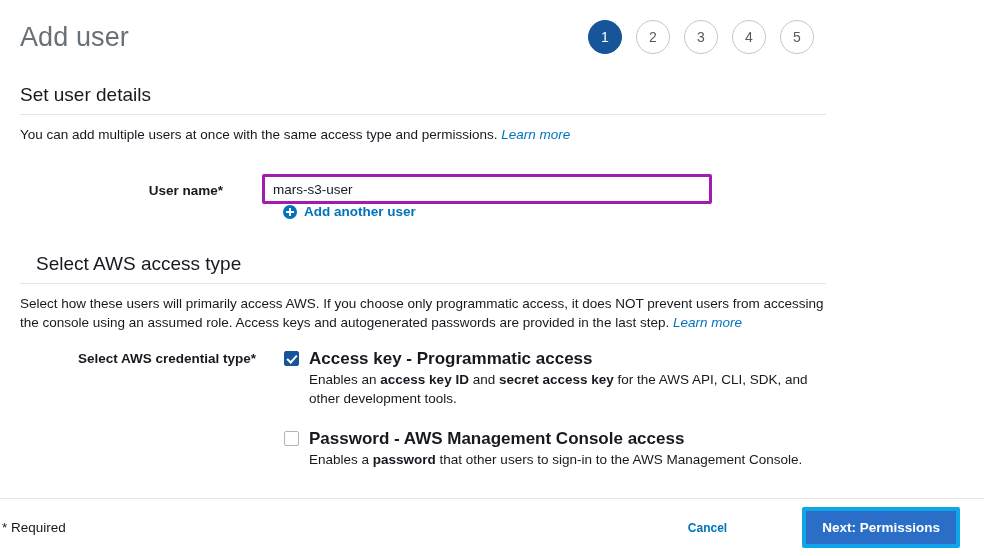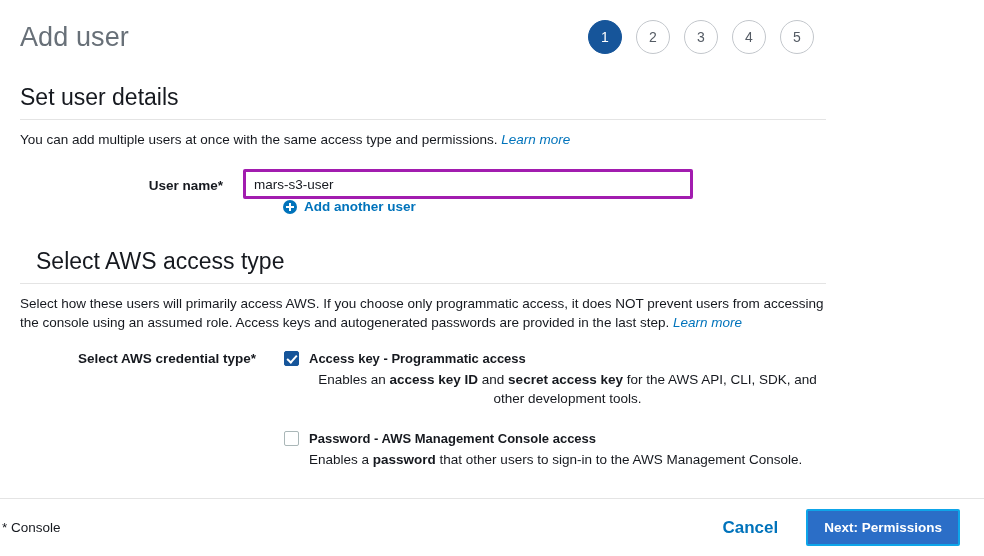--- a/index.html
+++ b/index.html
@@ -61,21 +61,21 @@
     border-color: #16559a;
     color: #ffffff;
     font-weight: 500;
   }
 
   
   .content {
     padding: 14px 20px 0 20px;
   }
   .section-title {
-    font-size: 23px;
+    font-size: 19px;
     font-weight: 400;
     color: #16191f;
     margin: 14px 0 8px 0;
   }
   .hr {
     border: 0;
     border-top: 1px solid #e4e4e4;
     margin: 0 0 10px 0;
   }
   .section-desc {
@@ -89,21 +89,22 @@
     color: #0073bb;
     text-decoration: none;
     cursor: pointer;
     font-style: italic;
   }
 
   
   .form-row {
     display: flex;
     align-items: flex-start;
-    margin-top: 20px;
+    margin-top: 30px;
+    gap: 19px;
   }
   .form-label {
     width: 223px;
     text-align: right;
     padding-right: 20px;
     box-sizing: border-box;
     font-weight: bold;
     font-size: 13.5px;
     padding-top: 9px;
     color: #16191f;
@@ -200,30 +201,29 @@
     border: solid #ffffff;
     border-width: 0 2px 2px 0;
     transform: rotate(42deg);
   }
   .option-text {
     margin-left: 10px;
     max-width: 690px;
   }
   .option-title {
     font-weight: bold;
-    font-size: 13px;
+    font-size: 17px;
     line-height: 18px;
     color: #16191f;
   }
   .option-desc {
     font-size: 13.5px;
     line-height: 19px;
     color: #16191f;
     margin-top: 2px;
-    text-align: center;
   }
   .option-desc b { font-weight: bold; }
 
   
   .footer {
     position: absolute;
     left: 0;
     bottom: 0;
     width: 984px;
     height: 58px;
@@ -239,39 +239,40 @@
     font-size: 13.5px;
     color: #16191f;
     padding-left: 0px;
   }
   .footer-right {
     display: flex;
     align-items: center;
     gap: 22px;
   }
   .cancel-btn {
-    font-size: 17px;
+    font-size: 12px;
     font-weight: bold;
     color: #0073bb;
     background: transparent;
     border: none;
     cursor: pointer;
     font-family: "Liberation Sans", sans-serif;
     text-align: right;
   }
   .primary-btn {
     background: #2b6ec7;
-    border: 2px solid #0ea5e9;
+    border: 4px solid #0ea5e9;
     color: #ffffff;
     font-weight: bold;
     font-size: 13.5px;
     padding: 9px 16px;
     border-radius: 2px;
     cursor: pointer;
     font-family: "Liberation Sans", sans-serif;
+    margin-left: 47px;
   }
 </style>
 </head>
 <body>
 
 <div class="page">
 
   <div class="header">
     <div class="page-title">Add user</div>
     <div class="steps">
@@ -332,20 +333,20 @@
               <span>Enables a </span><b>password</b><span></span><b></b><span> that other users to sign-in to the AWS Management Console.</span>
             </div>
           </div>
         </div>
 
       </div>
     </div>
   </div>
 
   <div class="footer">
-    <div class="required-note">* Console</div>
+    <div class="required-note">* Required</div>
     <div class="footer-right">
       <button class="cancel-btn">Cancel</button>
       <button class="primary-btn">Next: Permissions</button>
     </div>
   </div>
 
 </div>
 
 </body></html>

